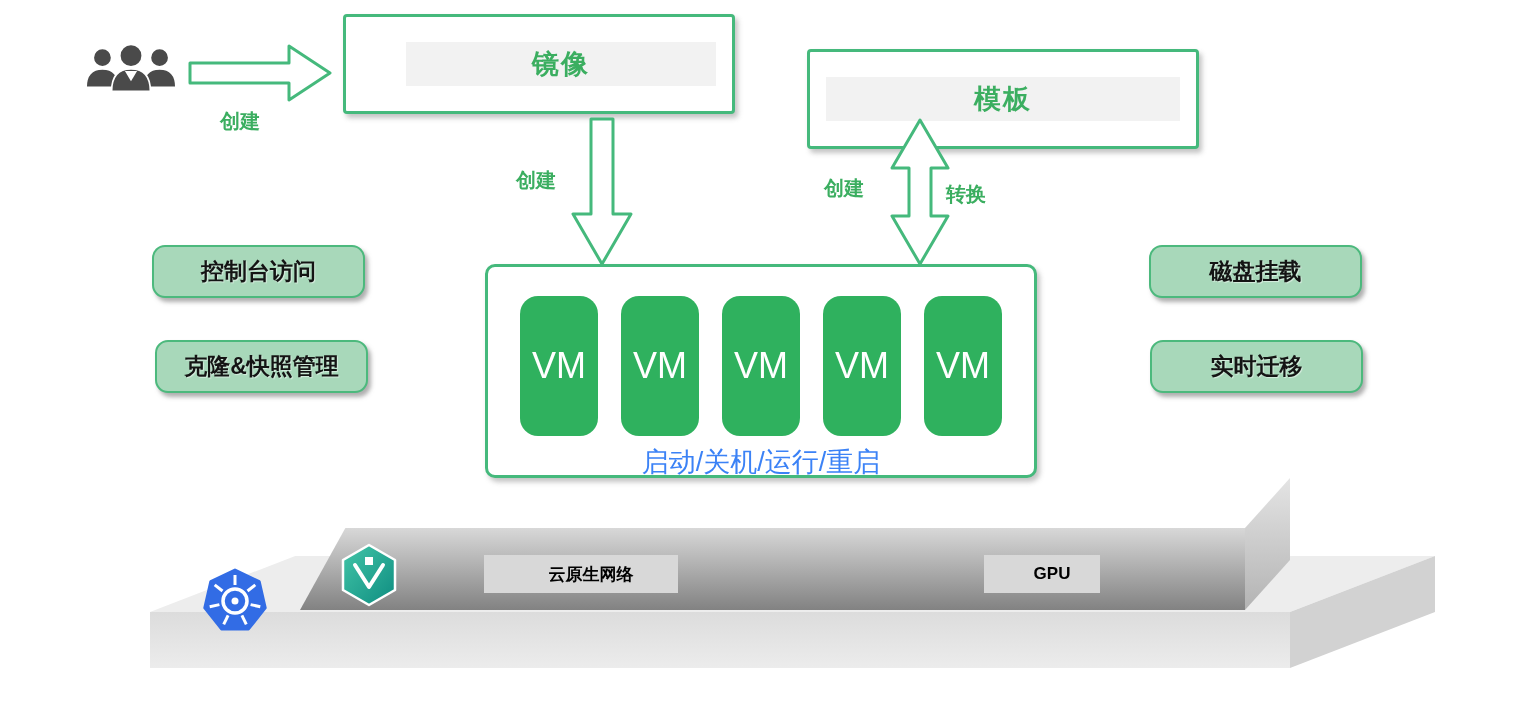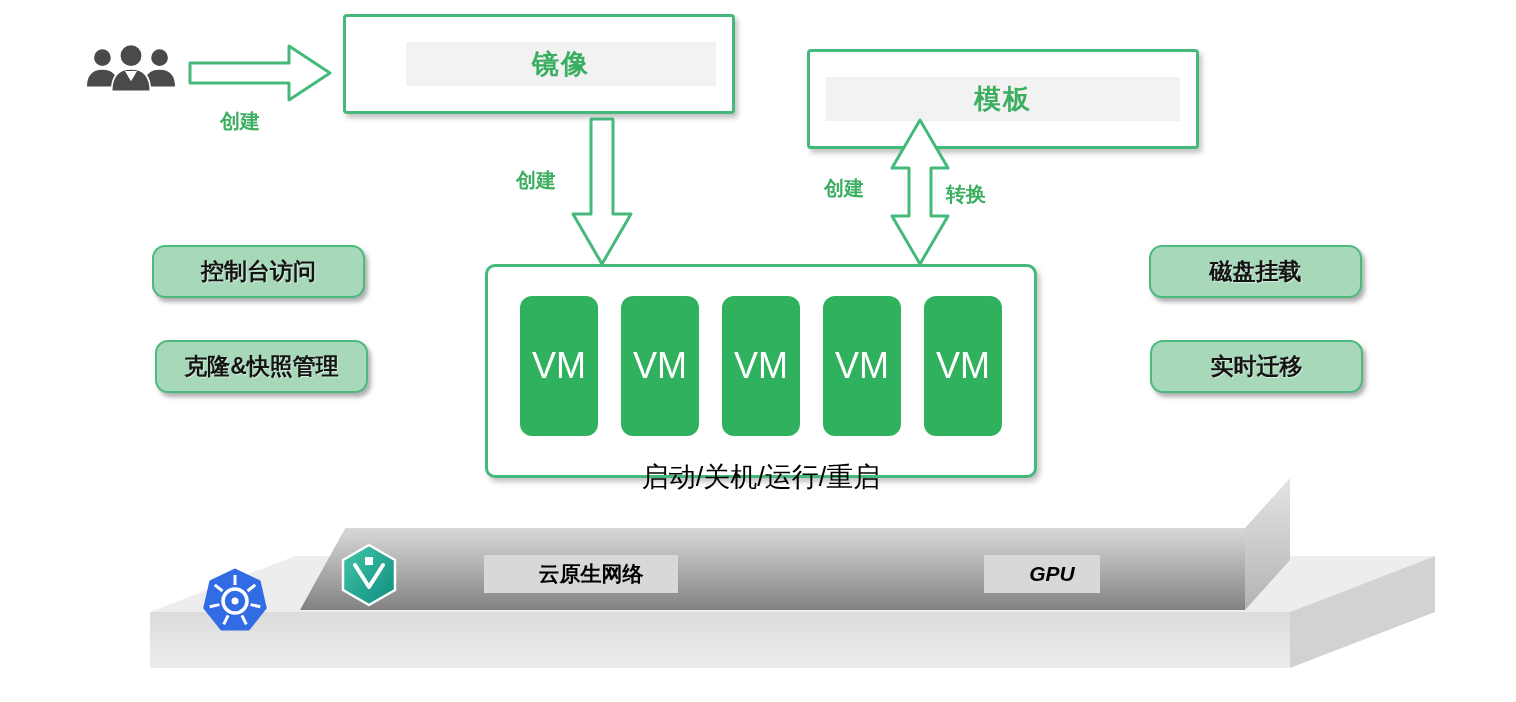--- a/index.html
+++ b/index.html
@@ -39,23 +39,23 @@
   .arrow path{fill:#fff;stroke:var(--green-border);stroke-width:3;stroke-linejoin:round;}
 
   
   #users{position:absolute;left:80px;top:40px;}
 
   
   .vm-box{position:absolute;left:485px;top:264px;width:552px;height:214px;background:#fff;
     border:3px solid var(--green-border);border-radius:10px;
     box-shadow:3px 4px 5px rgba(125,125,125,.45);}
   .vm-row{display:flex;gap:23px;justify-content:center;margin-top:29px;}
-  .vm-tile{width:78px;height:140px;background:var(--vm-green);border-radius:12px;
+  .vm-tile{width:78px;height:140px;background:var(--vm-green);border-radius:18px;
     color:#fff;font-size:36px;display:flex;align-items:center;justify-content:center;}
-  .vm-caption{text-align:center;font-size:27px;color:#000000;margin-top:23px;}
+  .vm-caption{text-align:center;font-size:27px;color:#3b82f6;margin-top:8px;}
 
   
   .pill{position:absolute;width:213px;height:53px;background:var(--side-fill);
     border:2px solid var(--side-border);border-radius:13px;
     box-shadow:3px 4px 4px rgba(110,110,110,.55);
     display:flex;align-items:center;justify-content:center;
     font-size:23px;font-weight:700;color:#141414;
     text-shadow:1px 1px 1px rgba(255,255,255,.55);}
   #pill-console{left:152px;top:245px;}
   #pill-clone{left:155px;top:340px;}
@@ -72,24 +72,24 @@
     clip-path:polygon(0 50%,100% 0,100% 50%,0 100%);}
   #slab-front{left:300px;top:528px;width:945px;height:82px;
     background:linear-gradient(to top,#828282,#d8d8d8);
     clip-path:polygon(4.8% 0,100% 0,100% 100%,0 100%);}
   #slab-side{left:1245px;top:478px;width:45px;height:132px;
     background:linear-gradient(to top,#b3b3b3,#e4e4e4);
     clip-path:polygon(0 37.9%,100% 0,100% 62.1%,0 100%);}
 
   .plat-bar{position:absolute;top:555px;height:38px;background:#d8d8d8;
     display:flex;align-items:center;justify-content:center;
-    font-size:21px;font-weight:700;color:#000;padding-left:20px;}
+    font-size:17px;font-weight:700;color:#000;padding-left:20px;}
   #bar-network{left:484px;width:194px;}
   #bar-storage{left:746px;width:172px;}
-  #bar-gpu{left:984px;width:116px;font-style:italic;}
+  #bar-gpu{left:984px;width:116px;}
 
   #k8s-logo{position:absolute;left:203px;top:568px;}
   #kubevirt-logo{position:absolute;left:338px;top:542px;}
 </style>
 </head>
 <body>
 
 <div class="canvas">
 
   <svg id="users" width="102" height="68" viewBox="0 0 100 66">

